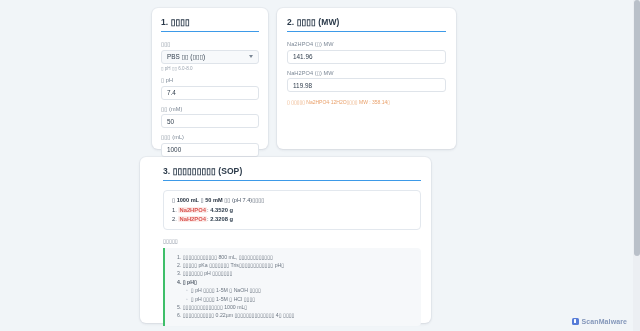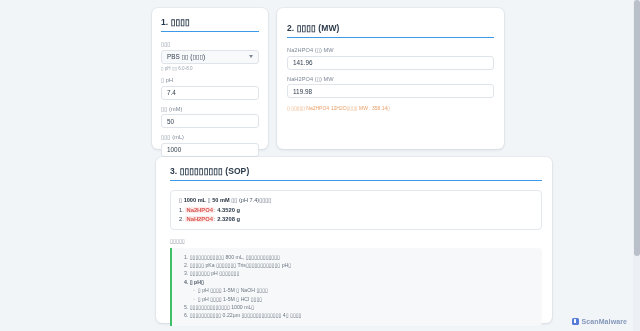--- a/index.html
+++ b/index.html
@@ -204,39 +204,39 @@
       <span>50</span>
     </div>
     <div class="gap"></div>
 
     <div class="field-label">▯▯▯ (mL)</div>
     <div class="input">
       <span>1000</span>
     </div>
   </div>
 
-  <div class="card" style="left:277px; top:8px; width:227px; height:141px; padding:15px 10px 10px 10px;">
+  <div class="card" style="left:277px; top:8px; width:179px; height:141px; padding:9px 10px 10px 10px;">
     <div class="card-title">2. ▯▯▯▯ (MW)</div>
     <div class="title-rule"></div>
 
     <div class="field-label">Na2HPO4 (▯) MW</div>
     <div class="input">
       <span>141.96</span>
     </div>
     <div class="gap"></div>
 
     <div class="field-label">NaH2PO4 (▯) MW</div>
     <div class="input">
       <span>119.98</span>
     </div>
 
     <div class="note-orange">▯ ▯▯▯▯▯ Na2HPO4·12H2O▯▯▯▯ MW : 358.14▯</div>
   </div>
 
-  <div class="card" style="left:156px; top:157px; width:396px; height:166px; padding:9px 10px 10px 14px;">
+  <div class="card" style="left:140px; top:157px; width:291px; height:166px; padding:9px 10px 10px 23px;">
     <div class="card-title">3. ▯▯▯▯▯▯▯▯▯ (SOP)</div>
     <div class="title-rule"></div>
 
     <div class="result-box">
       <div class="result-head">
         <span>▯ </span><b>1000 mL</b><span> ▯ </span><b>50 mM</b><span> ▯▯ (pH 7.4)</span><span>▯▯▯▯</span>
       </div>
 
       <div class="result-line">
         <span>1.</span>

